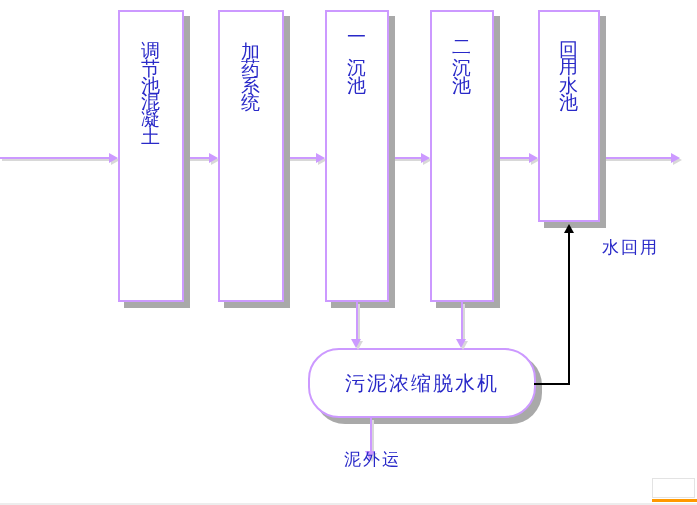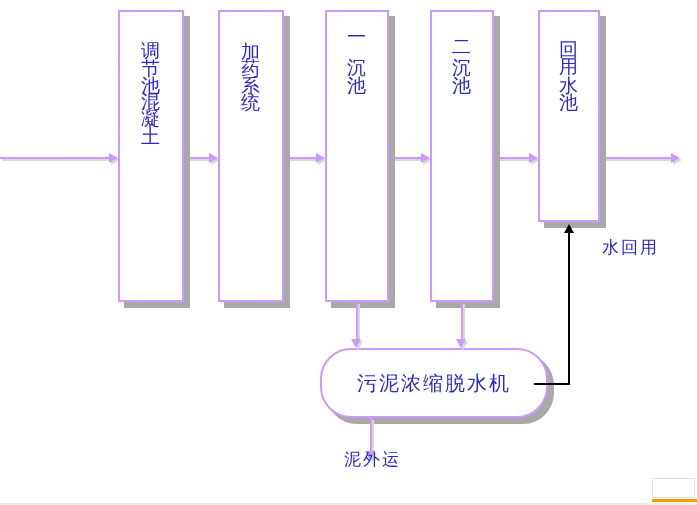--- a/index.html
+++ b/index.html
@@ -153,21 +153,21 @@
   </div>
 
   <div class="vbox" style="left:430px; top:10px; width:64px; height:292px;">
     <span class="vtext">二沉池</span>
   </div>
 
   <div class="vbox" style="left:538px; top:10px; width:62px; height:212px;">
     <span class="vtext">回用水池</span>
   </div>
 
-  <div class="hbox" style="left:320px; top:348px; width:228px; height:70px;border-radius:31px;">
+  <div class="hbox" style="left:308px; top:348px; width:228px; height:70px;border-radius:31px;">
     <span class="htext">污泥浓缩脱水机</span>
   </div>
 
   <div class="vline" style="left:356px; top:302px; height:37px;"></div>
   <div class="ah-down" style="left:351px; top:339px;"></div>
 
   <div class="vline" style="left:461px; top:302px; height:37px;"></div>
   <div class="ah-down" style="left:456px; top:339px;"></div>
 
   <div class="vline" style="left:370px; top:418px; height:33px;"></div>

